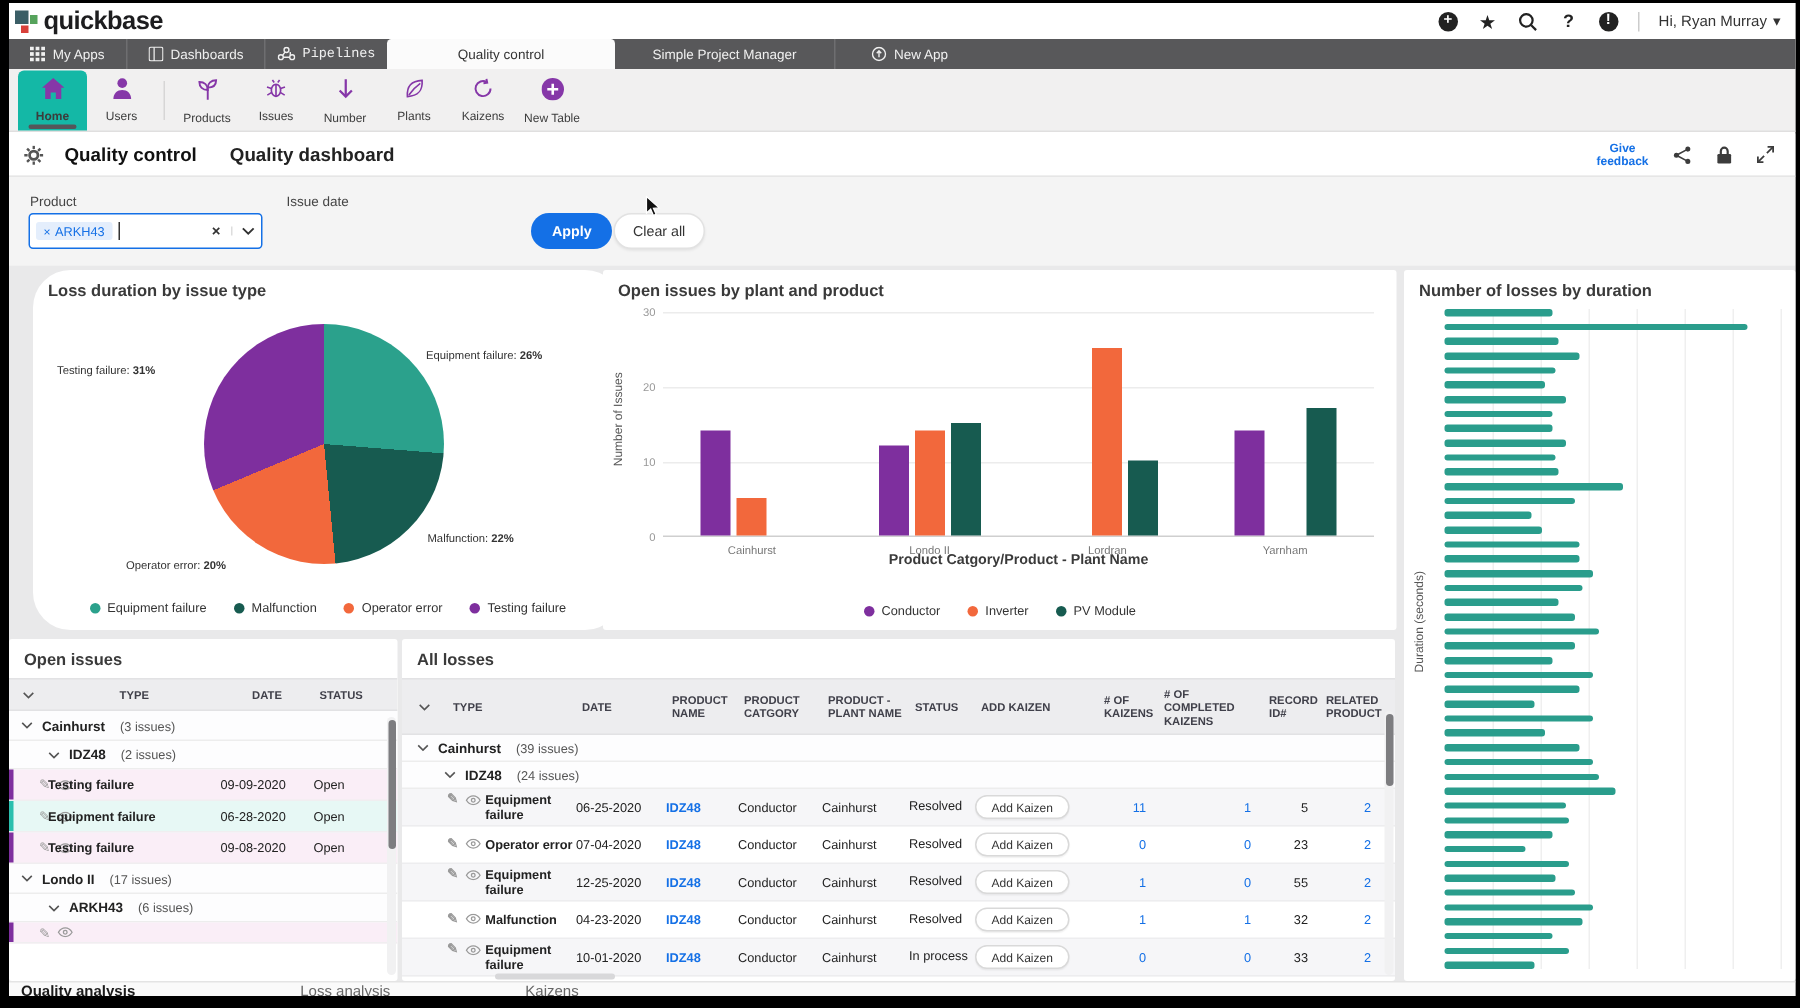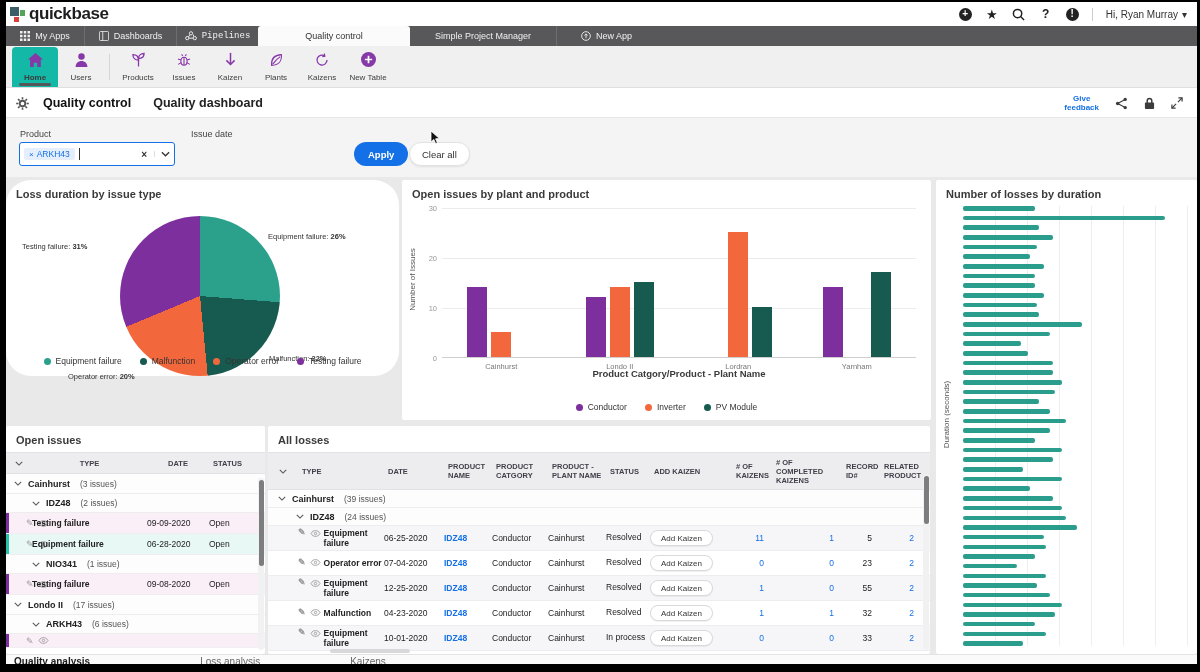--- a/index.html
+++ b/index.html
@@ -69,21 +69,21 @@
   .btn-apply{position:absolute;left:348px;top:24px;height:24px;padding:0 14px;border-radius:12px;background:#1470e6;
     color:#fff;font-size:9.5px;font-weight:bold;border:none;display:flex;align-items:center;cursor:pointer;}
   .btn-clear{position:absolute;left:403px;top:24px;height:24px;padding:0 12px;border-radius:12px;background:#fff;
     color:#333;font-size:9.5px;border:1px solid #e2e2e2;box-shadow:0 1px 2px rgba(0,0,0,.08);display:flex;align-items:center;cursor:pointer;}
   .cursor-arrow{position:absolute;left:424px;top:128px;pointer-events:none;z-index:50;}
 
   
   .content{position:absolute;left:0;top:175px;width:100%;height:477px;background:#e9e9ea;}
   .card{position:absolute;background:#fff;border-radius:2px;}
   .card-title{font-size:11px;font-weight:bold;color:#3a3a3a;padding:8px 10px 0 10px;}
-  .pie-card{left:0;top:3px;width:393px;height:196px;border-radius:25px;}
+  .pie-card{left:16px;top:3px;width:393px;height:240px;border-radius:25px;}
   .bar-card{left:396px;top:3px;width:529px;height:240px;}
   .hbar-card{left:930px;top:3px;width:261px;height:474px;}
   .oi-card{left:0;top:249px;width:259px;height:228px;overflow:hidden;}
   .al-card{left:262px;top:249px;width:662px;height:228px;overflow:hidden;}
 
   
   .pie-wrap{position:absolute;left:114px;top:36px;width:160px;height:160px;border-radius:50%;}
   .pie-label{position:absolute;font-size:7.5px;color:#333;white-space:nowrap;}
   .pie-label b{font-weight:bold;}
   .pl-0{left:262px;top:52px;}
@@ -286,21 +286,21 @@
             <ellipse cx="7" cy="8.2" rx="3.1" ry="4"></ellipse>
             <path d="M7 4.2 V12 M4.6 1.4 L5.8 3 M9.4 1.4 L8.2 3 M1 6 L3.9 7 M1.2 11.4 L4.2 9.6 M13 6 L10.1 7 M12.8 11.4 L9.8 9.6"></path>
           </svg></span>
         <span class="n-label">Issues</span>
       </div>
       <div class="nav-item" style="color: rgb(134, 55, 168);">
         <span class="n-ic"><svg viewBox="0 0 10 14" width="11" height="15" fill="none" stroke="currentColor" stroke-width="1.4">
             <path d="M5 0.8 V11.4"></path>
             <path d="M1.2 7.8 L5 11.6 L8.8 7.8"></path>
           </svg></span>
-        <span class="n-label">Kaizen</span>
+        <span class="n-label">Number</span>
       </div>
       <div class="nav-item" style="color: rgb(134, 55, 168);">
         <span class="n-ic"><svg viewBox="0 0 14 14" width="14" height="14" fill="none" stroke="currentColor" stroke-width="1.1">
             <path d="M12.4 1.6 C5.2 2.1 2.1 5.2 2.6 12.4 C9.8 11.9 12.9 8.8 12.4 1.6 Z"></path>
             <path d="M3.6 11.4 C6 8 8.6 5.4 11.2 3.6"></path>
           </svg></span>
         <span class="n-label">Plants</span>
       </div>
       <div class="nav-item" style="color: rgb(134, 55, 168);">
         <span class="n-ic"><svg viewBox="0 0 14 14" width="14" height="14" fill="none" stroke="currentColor" stroke-width="1.3">
@@ -617,29 +617,20 @@
                       <path d="M0.8 4 C2.4 1.4 4 0.7 6 0.7 C8 0.7 9.6 1.4 11.2 4 C9.6 6.6 8 7.3 6 7.3 C4 7.3 2.4 6.6 0.8 4 Z"></path>
                       <circle cx="6" cy="4" r="1.4"></circle>
                     </svg>
                   </span>
                 </span>
               </div>
               <div class="oi-type">Equipment failure</div>
               <div class="oi-date">06-28-2020</div>
               <div class="oi-status">Open</div>
             </div>
-            <div class="group-row oi-sub">
-              <span class="chev-cell">
-                <svg viewBox="0 0 10 6" width="8" height="5" fill="none" stroke="currentColor" stroke-width="1.3">
-                  <path d="M1 1 L5 5 L9 1"></path>
-                </svg>
-              </span>
-              <span class="g-label">NIO341</span>
-              <span class="g-count">(1 issue)</span>
-            </div>
             <div class="oi-row" style="background: rgb(250, 238, 247);">
               <div class="oi-accent" style="background: rgb(126, 47, 158);"></div>
               <div class="oi-iconcell">
                 <span class="row-icons">
                   <span class="pencil">✎</span>
                   <span class="eye">
                     <svg viewBox="0 0 12 8" width="11" height="7" fill="none" stroke="currentColor">
                       <path d="M0.8 4 C2.4 1.4 4 0.7 6 0.7 C8 0.7 9.6 1.4 11.2 4 C9.6 6.6 8 7.3 6 7.3 C4 7.3 2.4 6.6 0.8 4 Z"></path>
                       <circle cx="6" cy="4" r="1.4"></circle>
                     </svg>

